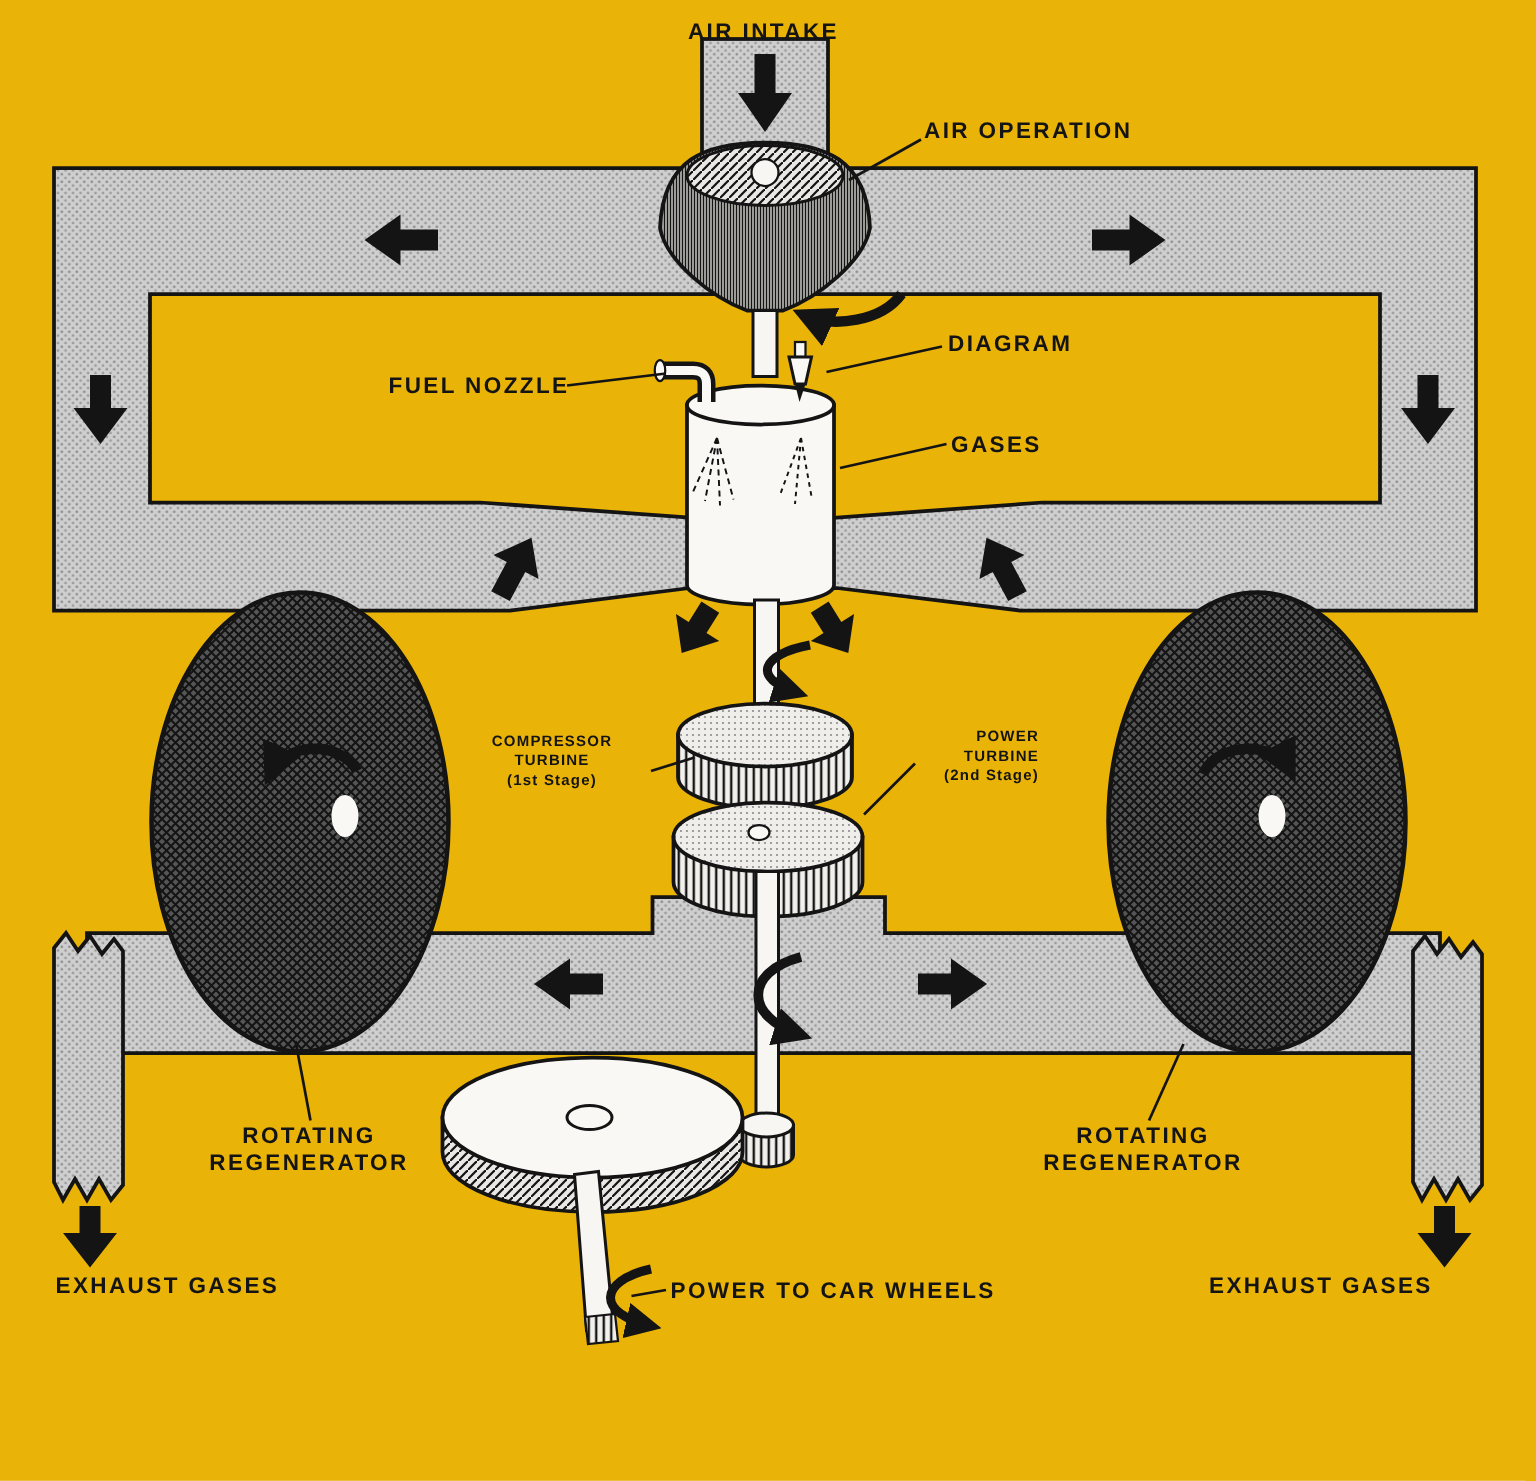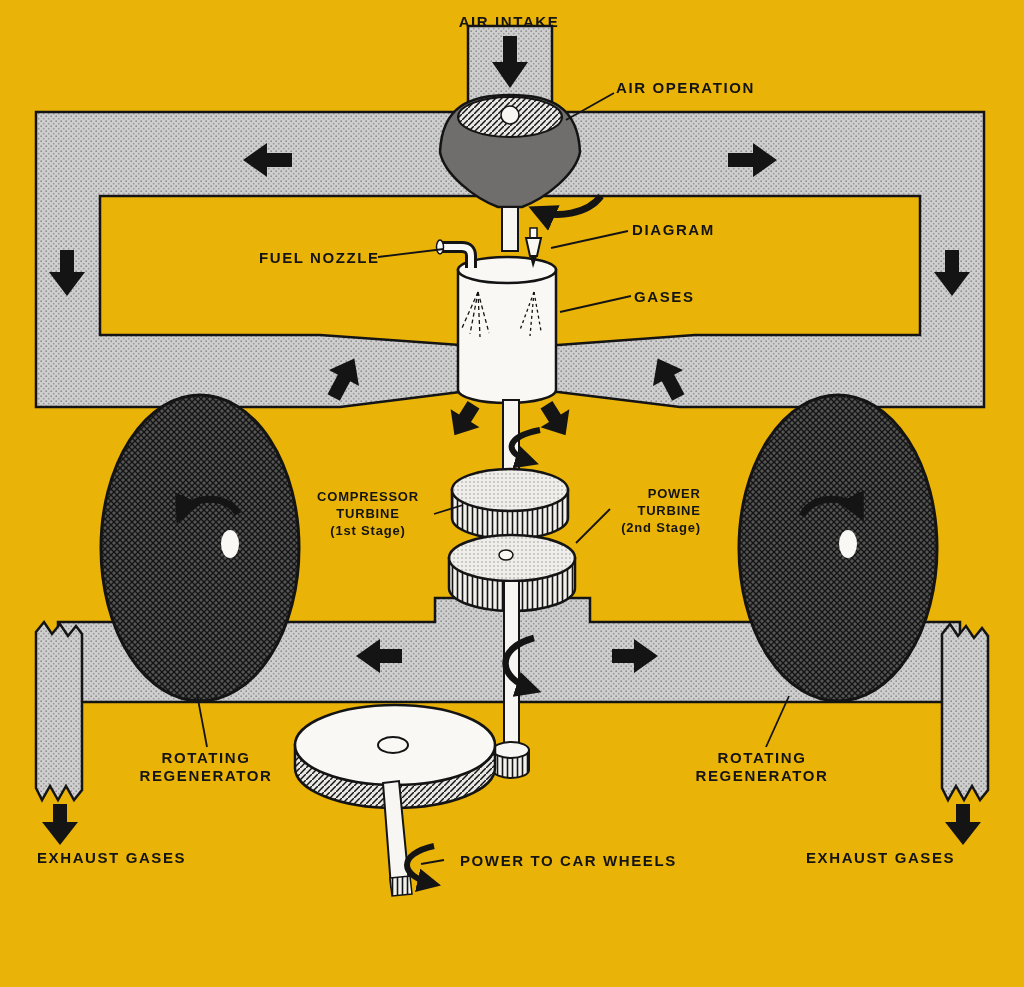--- a/index.html
+++ b/index.html
@@ -17,21 +17,21 @@
   .lbl{
     position:absolute;
     color:#141414;
     font-weight:bold;
     font-size:15px;
     letter-spacing:1.6px;
     white-space:nowrap;
     line-height:1.2;
   }
   .lbl.center{transform:translateX(-50%);text-align:center;}
-  .lbl.small{font-size:13px;letter-spacing:0.8px;line-height:1.32;}
+  .lbl.small{font-size:10px;letter-spacing:0.8px;line-height:1.32;}
   .lbl.caption{font-size:17px;letter-spacing:3.2px;}
 </style>
 </head>
 <body>
 
 <div class="stage">
 
 <svg viewBox="0 0 1024 987" width="1024" height="987">
   <defs>
     <pattern id="dots" width="5" height="5" patternUnits="userSpaceOnUse">
@@ -198,16 +198,16 @@
   <div>REGENERATOR</div>
 </div>
 
 <div class="lbl center" style="left:762px;top:749px;">
   <div>ROTATING</div>
   <div>REGENERATOR</div>
 </div>
 
 <div class="lbl" style="left:37px;top:849px;">EXHAUST GASES</div>
 <div class="lbl" style="left:806px;top:849px;">EXHAUST GASES</div>
-<div class="lbl" style="left:460px;top:852px;">POWER TO CAR WHEELS</div>
+<div class="lbl" style="left:447px;top:852px;">POWER TO CAR WHEELS</div>
 
 
 </div>
 
 </body></html>

